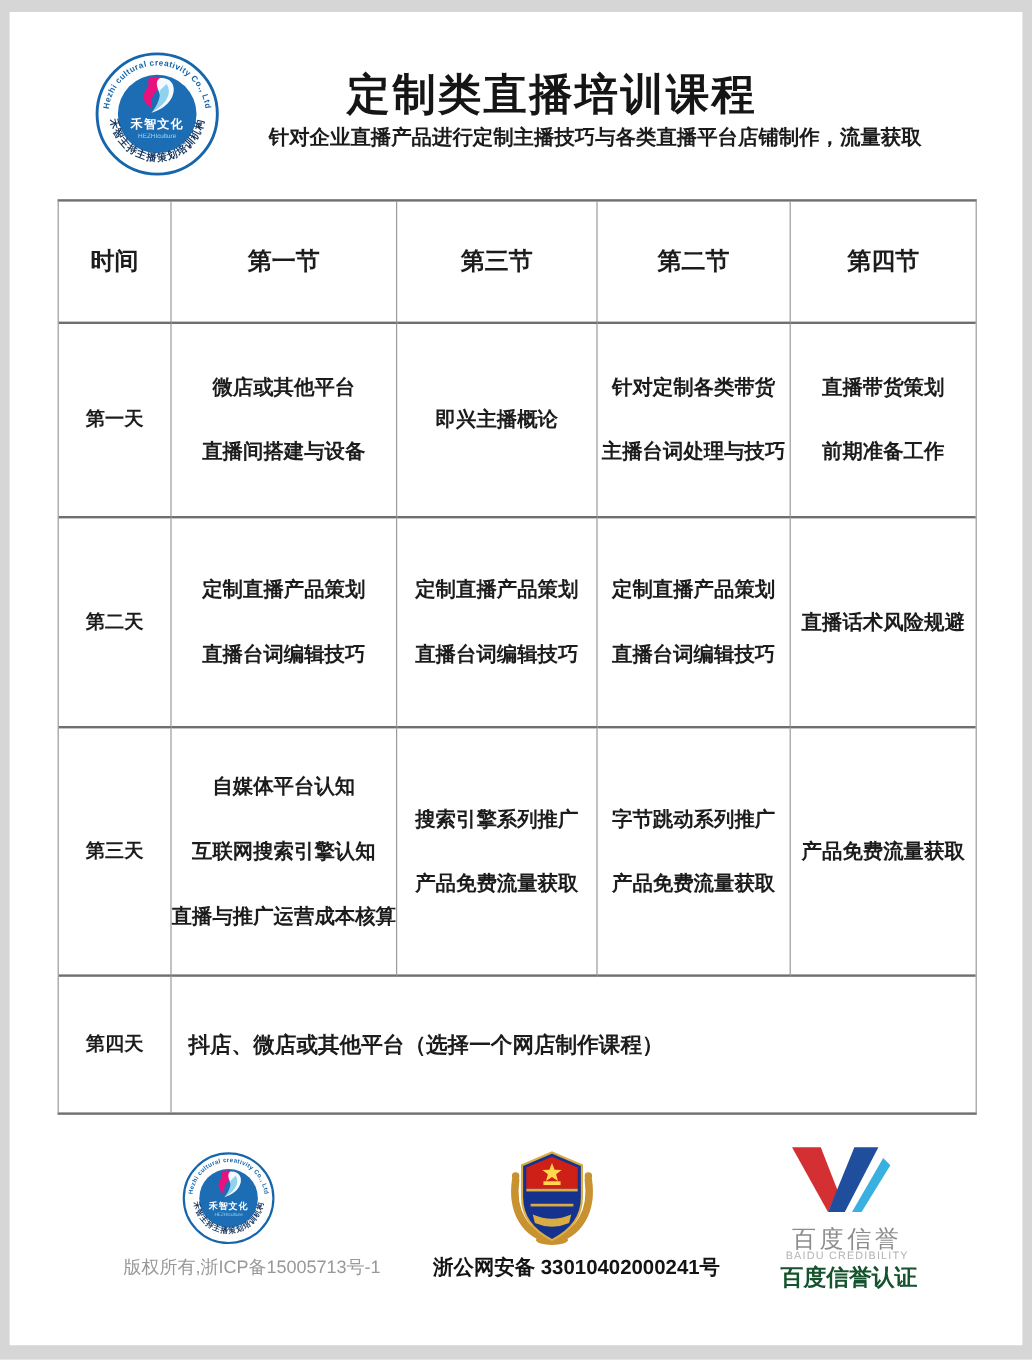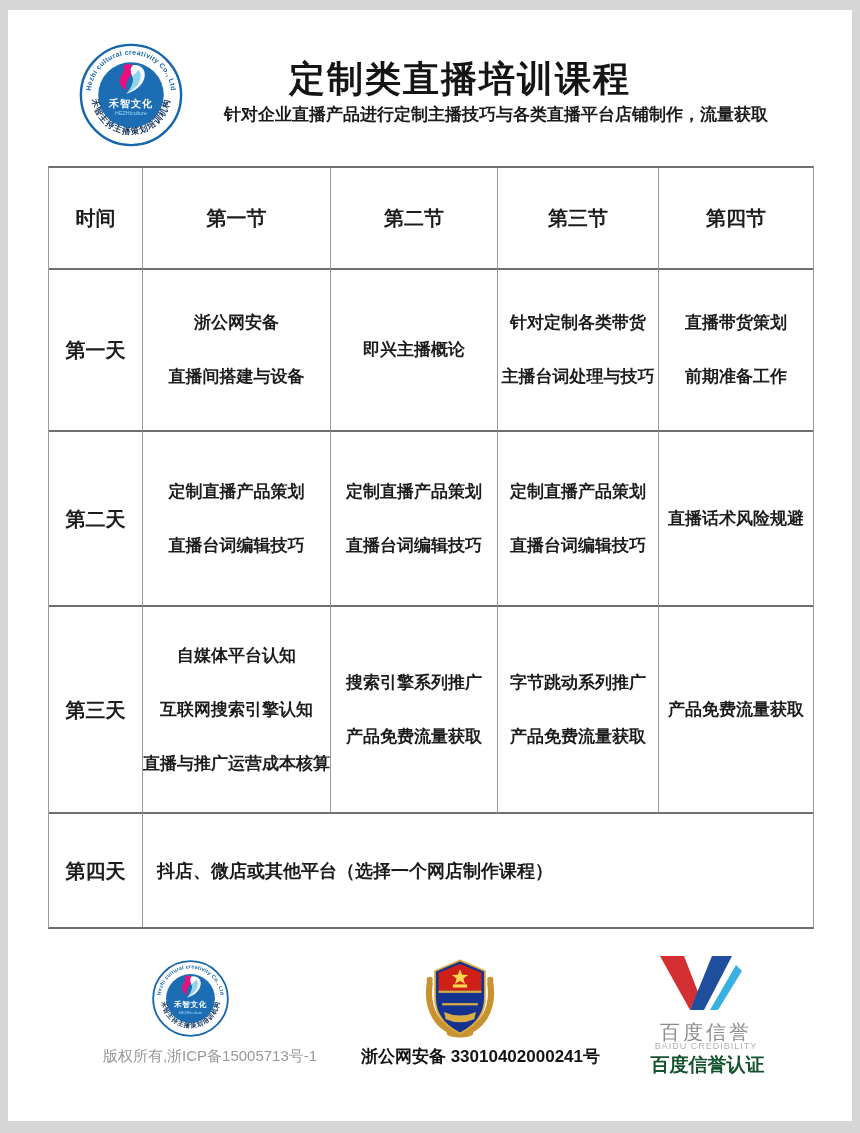--- a/index.html
+++ b/index.html
@@ -43,21 +43,21 @@
     border-right:1px solid #9a9a9a;
     border-bottom:2px solid #6f6f6f;
     display:flex;flex-direction:column;
     justify-content:center;align-items:center;
     color:#1c1c1c;font-weight:bold;text-align:center;
     overflow:hidden;
   }
   .cell.last-col{border-right:none;}
   .cell.last-row{border-bottom:none;}
   .cell.head{font-size:20px;}
-  .cell.day{font-size:20px;}
+  .cell.day{font-size:16px;}
   .cell.body{font-size:17px;}
   .cell .cl{line-height:54px;height:54px;white-space:nowrap;}
   .cell.merged{
     grid-column:2 / 6;
     align-items:flex-start;justify-content:center;
     padding-left:14px;font-size:18px;
   }
   .cell.merged .cl{line-height:20px;height:auto;}
   
   .logo-footer{position:absolute;left:151px;top:959px;width:79px;height:79px;}
@@ -121,34 +121,34 @@
 
   <div class="course-table">
 
     <div class="cell head">
         <div class="cl">时间</div>
       </div>
     <div class="cell head">
         <div class="cl">第一节</div>
       </div>
     <div class="cell head">
+        <div class="cl">第三节</div>
+      </div>
+    <div class="cell head">
         <div class="cl">第二节</div>
-      </div>
-    <div class="cell head">
-        <div class="cl">第三节</div>
       </div>
     <div class="cell head last-col">
         <div class="cl">第四节</div>
       </div>
 
     <div class="cell day">
         <div class="cl">第一天</div>
       </div>
     <div class="cell body">
-      <div class="cl">浙公网安备</div>
+      <div class="cl">微店或其他平台</div>
       <div class="cl">直播间搭建与设备</div>
     </div>
     <div class="cell body">
       <div class="cl">即兴主播概论</div>
     </div>
     <div class="cell body">
       <div class="cl">针对定制各类带货</div>
       <div class="cl">主播台词处理与技巧</div>
     </div>
     <div class="cell body last-col">

